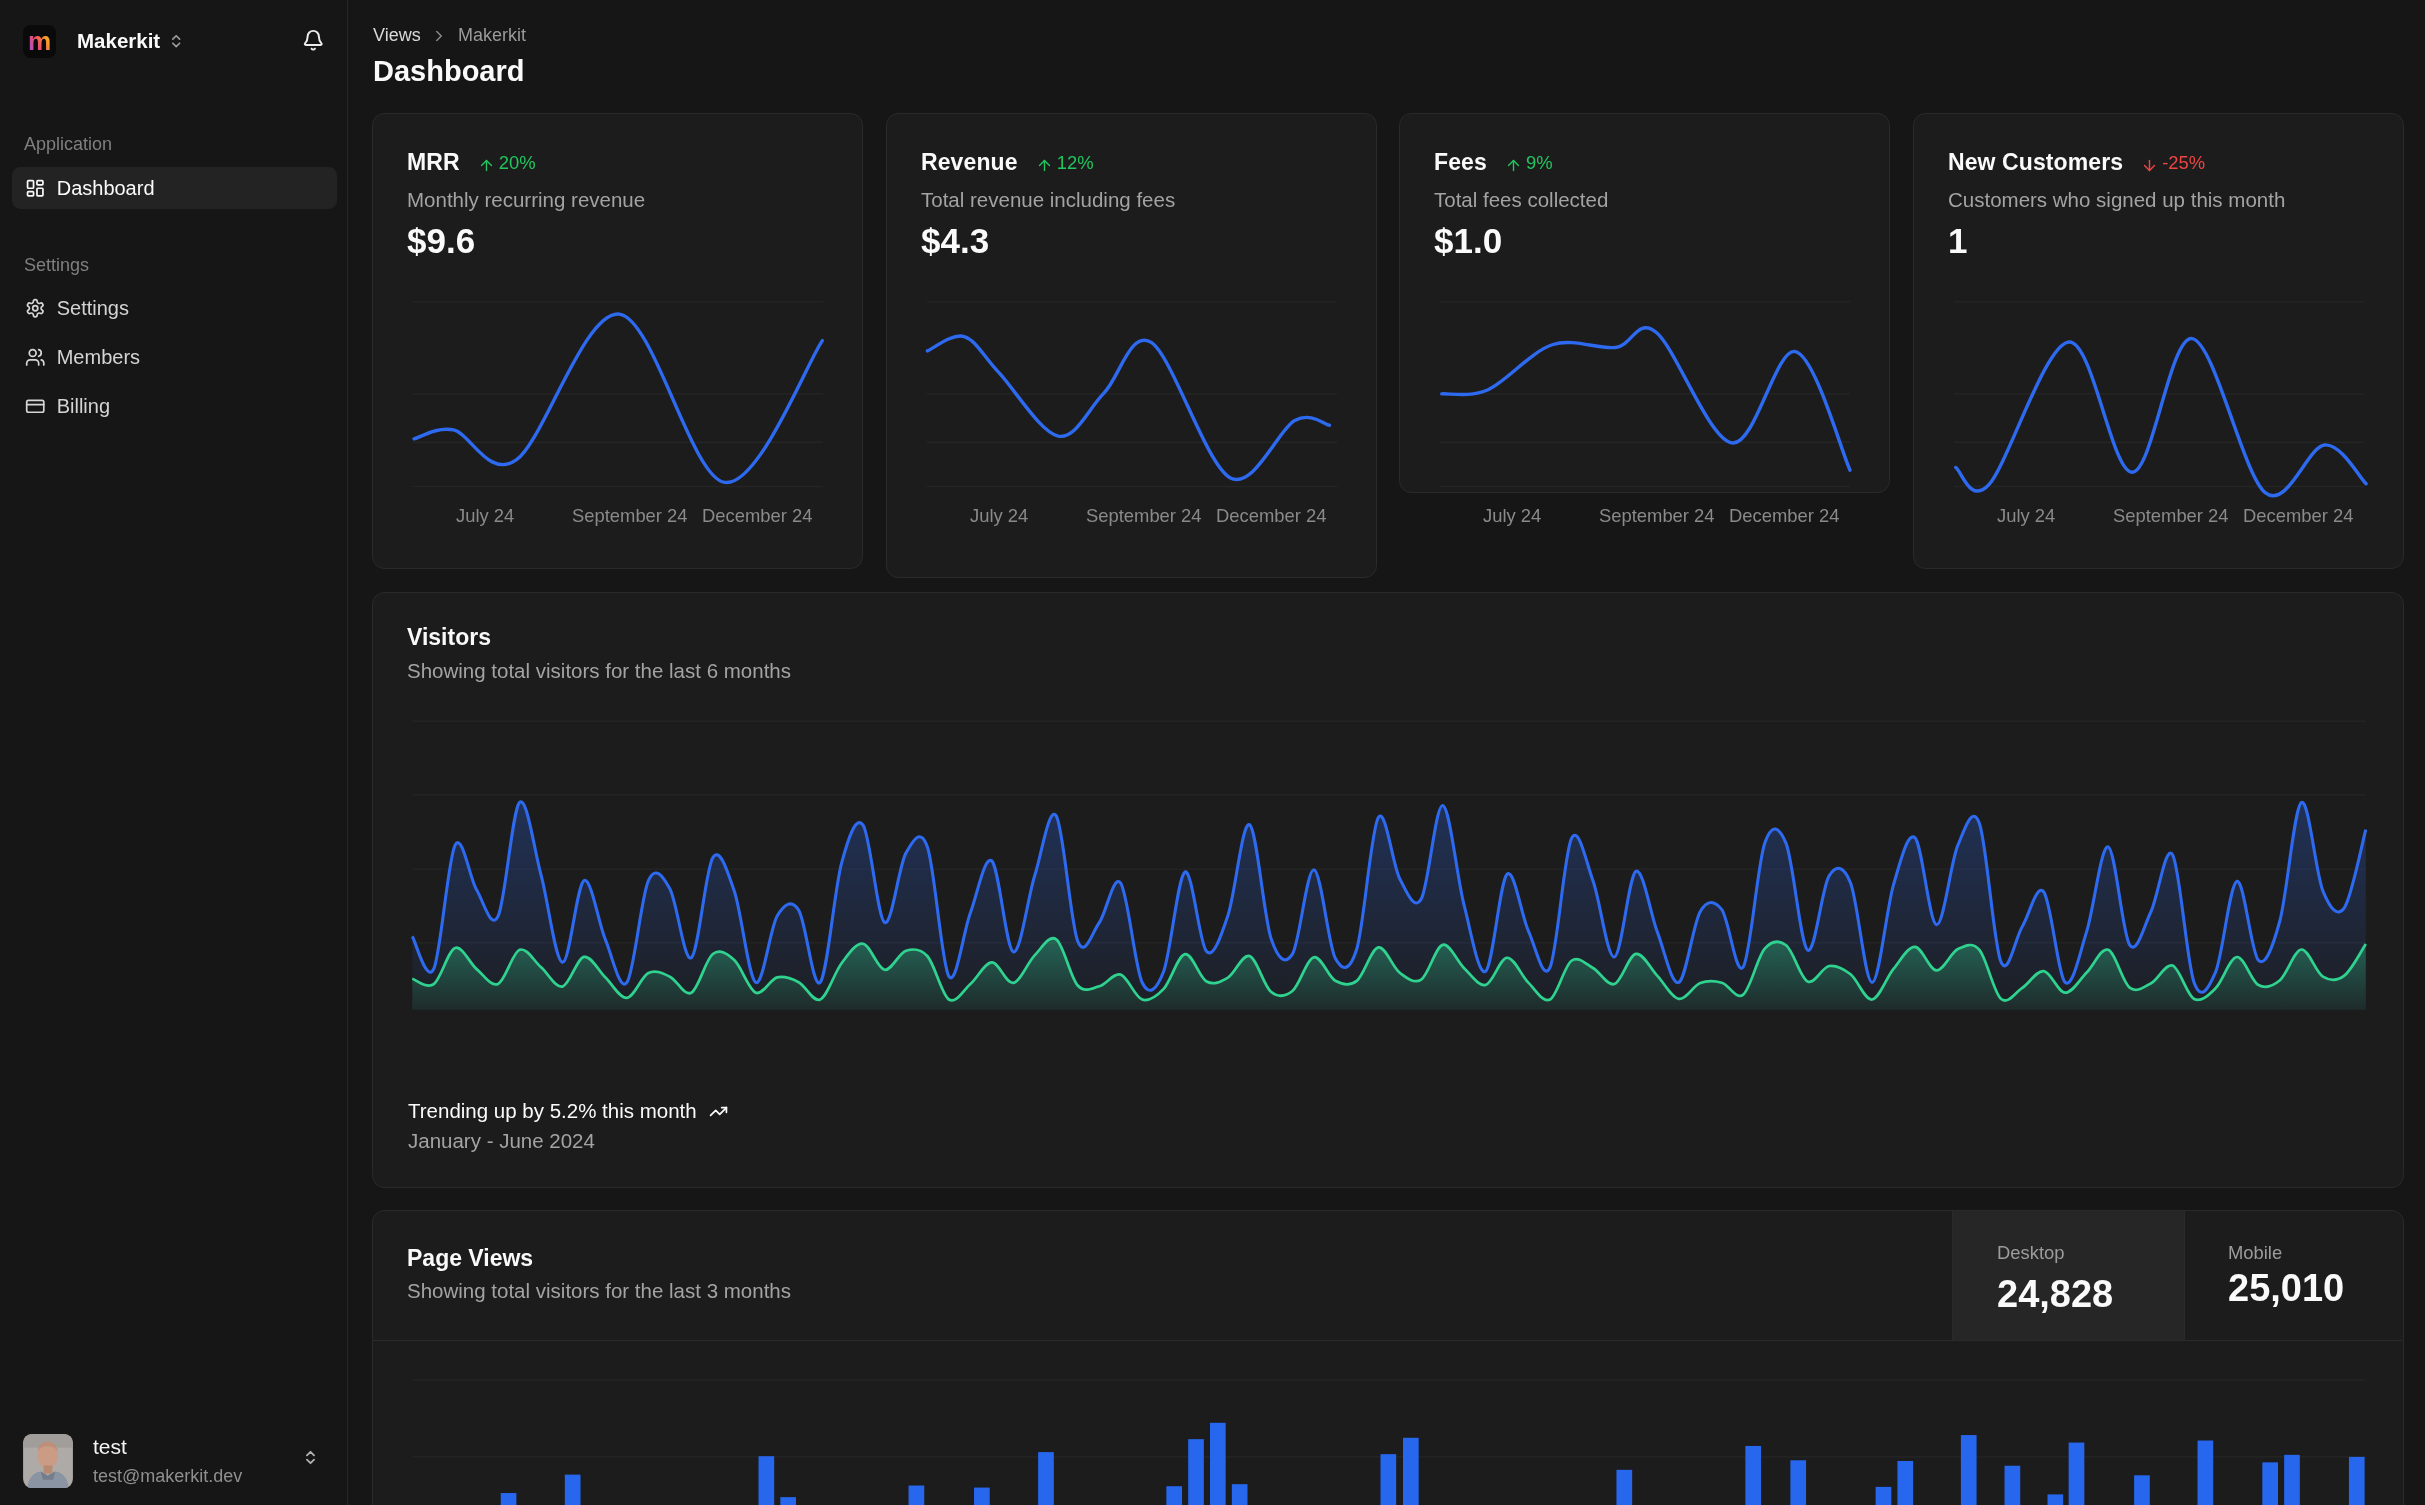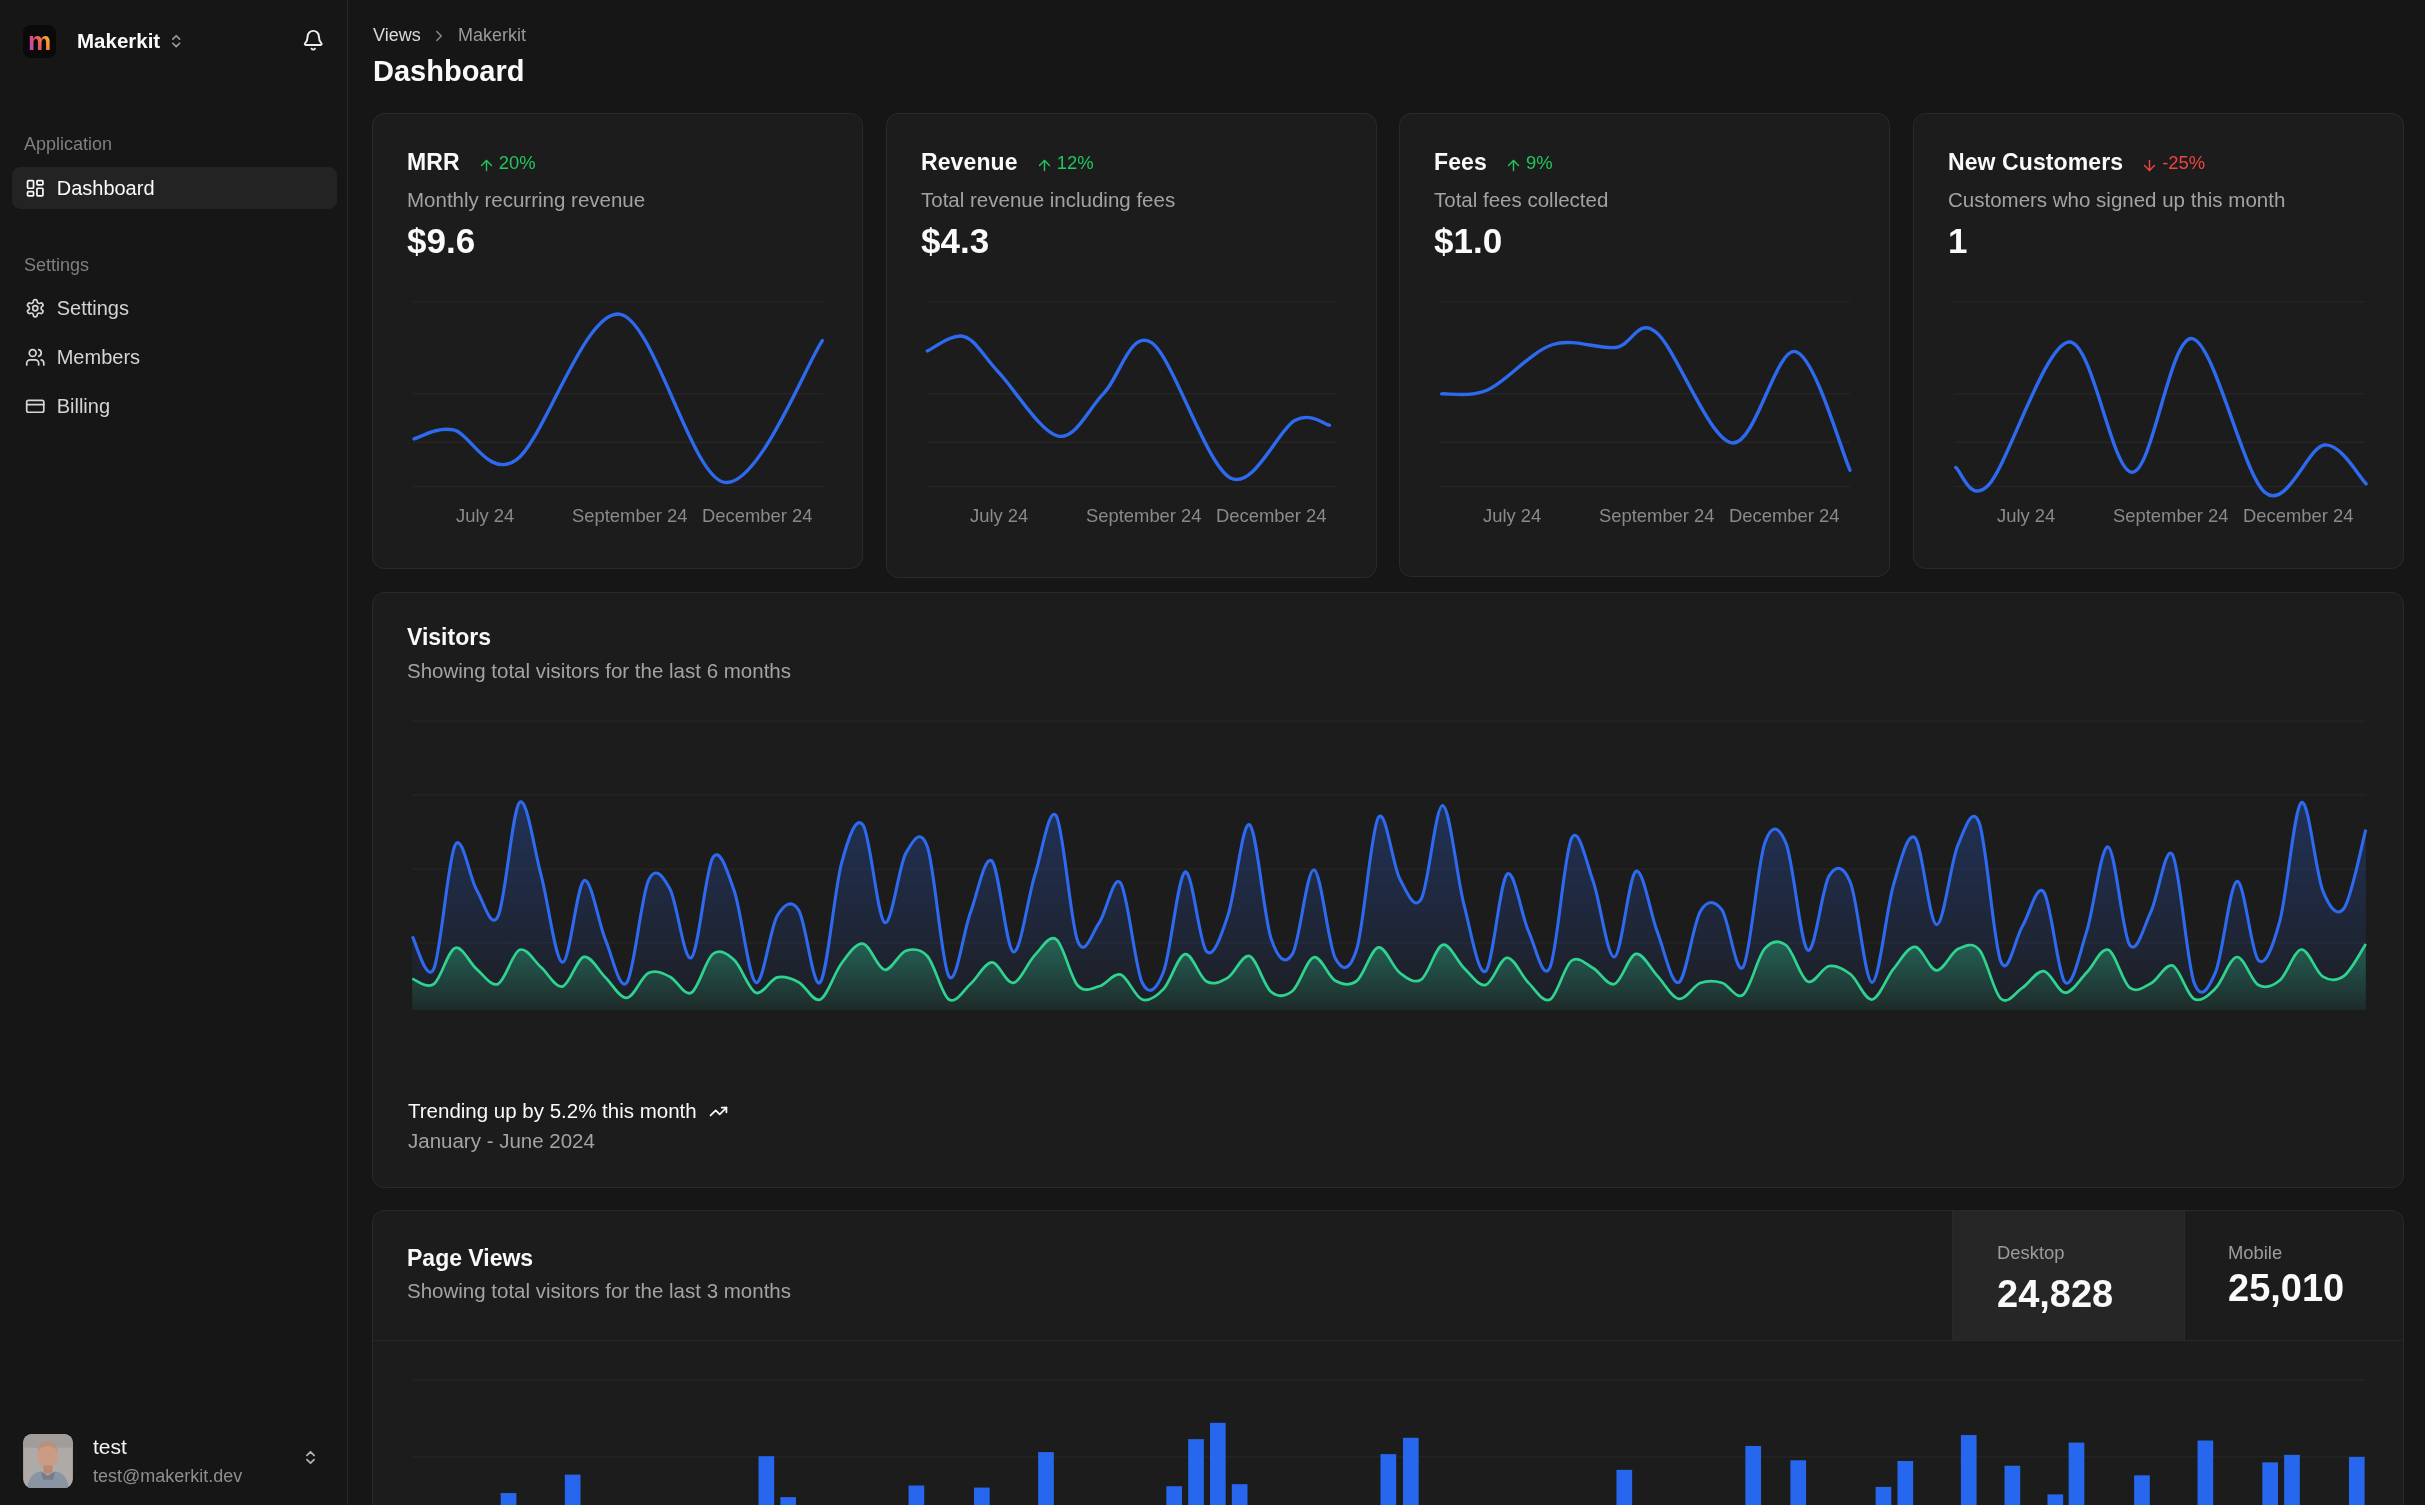--- a/index.html
+++ b/index.html
@@ -159,21 +159,21 @@
         <line x1="59" y1="277" x2="661" y2="277" stroke="rgba(255,255,255,0.045)" stroke-width="2"></line>
         <line x1="59" y1="412" x2="661" y2="412" stroke="rgba(255,255,255,0.045)" stroke-width="2"></line>
         <line x1="59" y1="483" x2="661" y2="483" stroke="rgba(255,255,255,0.045)" stroke-width="2"></line>
         <line x1="59" y1="548" x2="661" y2="548" stroke="rgba(255,255,255,0.045)" stroke-width="2"></line>
         <path d="M60.0,349.0 C69.0,345.5 96.5,322.7 114.0,328.0 C131.5,333.3 142.0,356.7 165.0,381.0 C188.0,405.3 226.3,469.0 252.0,474.0 C277.7,479.0 296.2,433.8 319.0,411.0 C341.8,388.2 358.2,316.3 389.0,337.0 C419.8,357.7 469.0,516.0 504.0,535.0 C539.0,554.0 574.7,463.8 599.0,451.0 C623.3,438.2 641.5,456.8 650.0,458.0" fill="none" stroke="#2e6af0" stroke-width="5" stroke-linecap="round" stroke-linejoin="round"></path>
       </svg>
 <div class="axis" style="left:83px">July 24</div>
       <div class="axis" style="left:199px">September 24</div>
       <div class="axis" style="left:329px">December 24</div>
 </div>
-    <div class="card" style="left:1399px;top:113px;width:491px;height:464px">
+    <div class="card" style="left:1399px;top:113px;width:491px;height:380px">
 <div class="crow">
         <span class="ctitle">Fees</span>
         <span class="badge" style="color:#22c55e">
           <svg width="17" height="17" viewBox="0 0 24 24" fill="none" stroke="#22c55e" stroke-width="2" stroke-linecap="round" stroke-linejoin="round">
             <path d="M12 19V5"></path>
             <path d="m5 12 7-7 7 7"></path>
           </svg>
           <span>9%</span>
         </span>
       </div>

